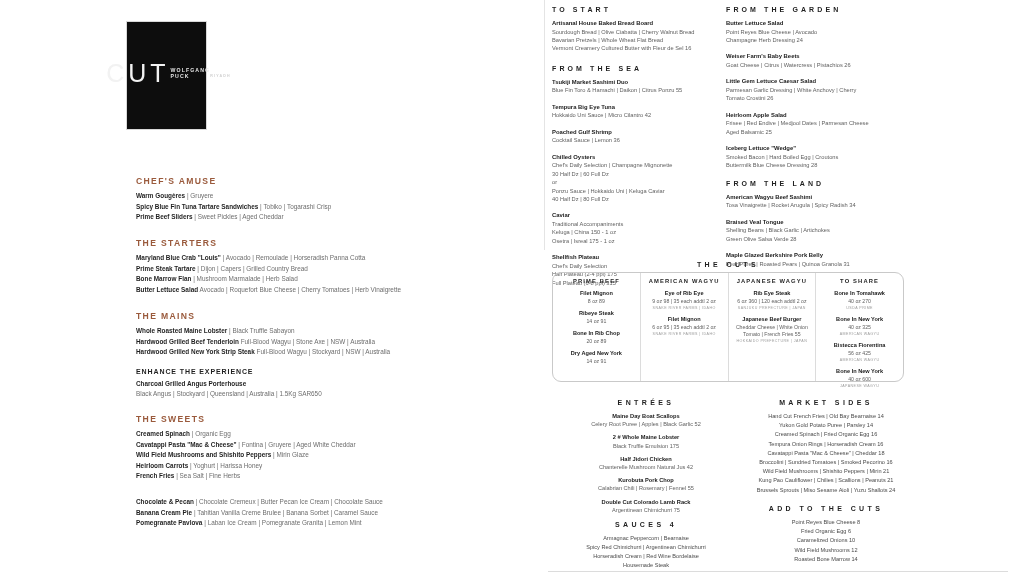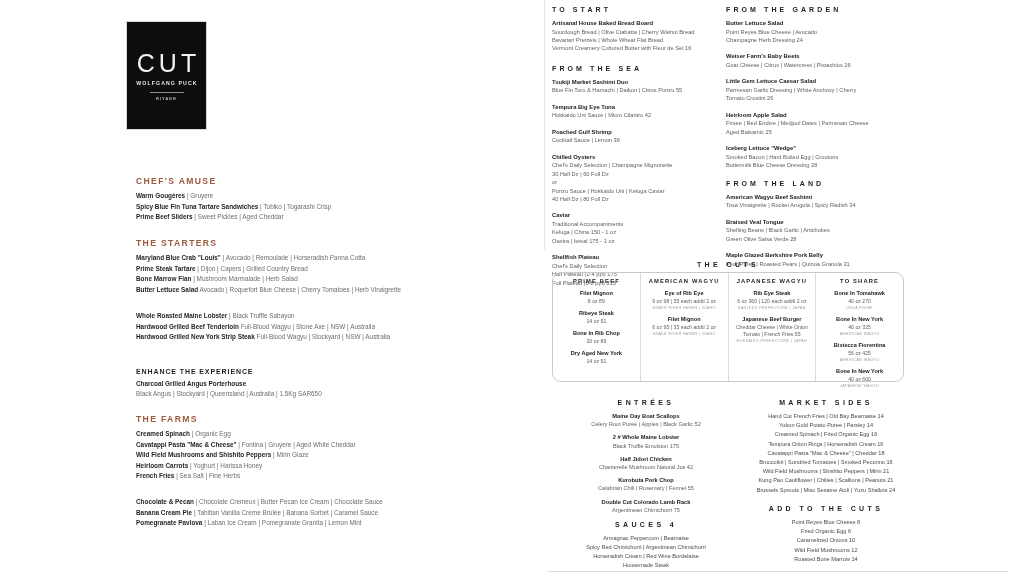--- a/index.html
+++ b/index.html
@@ -8,21 +8,21 @@
     font-family:"Liberation Sans", sans-serif;
     color:#2b2b2b;overflow:hidden;position:relative;
   }
   .page{position:relative;width:1024px;height:576px;}
 
   
   .left-panel{position:absolute;left:0;top:0;width:528px;height:576px;}
   .logo{
     position:absolute;left:126px;top:21px;width:79px;height:107px;
     background:#0d0d0d;border:1px solid #d8d8d8;
-    display:flex;flex-direction:column;align-items:center;justify-content:center;
+    display:flex;flex-direction:row;align-items:center;justify-content:center;
   }
   .logo-cut{
     color:#f2f2f2;font-size:25px;letter-spacing:4px;font-weight:300;
     line-height:1;margin-bottom:4px;padding-left:4px;
   }
   .logo-sub{
     color:#e6e6e6;font-size:5.2px;letter-spacing:1.1px;font-weight:600;
     margin-bottom:6px;padding-left:1px;
   }
   .logo-rule{width:34px;height:1px;background:#8a8a8a;margin-bottom:4px;}
@@ -113,33 +113,34 @@
         <div class="lrow"><b>Bone Marrow Flan</b><span>  | Mushroom Marmalade | Herb Salad</span></div>
         <div class="lrow"><b>Butter Lettuce Salad</b><span> Avocado | Roquefort Blue Cheese | Cherry Tomatoes | Herb Vinaigrette</span></div>
       </div>
     <div class="lsec" id="lsec0" style="top:176px;">
         <div class="lsec-title">CHEF'S AMUSE</div>
         <div class="lrow"><b>Warm Gougères</b><span> | Gruyere</span></div>
         <div class="lrow"><b>Spicy Blue Fin Tuna Tartare Sandwiches</b><span> | Tobiko | Togarashi Crisp</span></div>
         <div class="lrow"><b>Prime Beef Sliders</b><span> | Sweet Pickles | Aged Cheddar</span></div>
       </div>
     <div class="lsec" id="lsec2" style="top:311px;">
+        <div class="lsec-title">THE MAINS</div>
         <div class="lrow"><b>Whole Roasted Maine Lobster</b><span> | Black Truffle Sabayon</span></div>
         <div class="lrow"><b>Hardwood Grilled Beef Tenderloin</b><span> Full-Blood Wagyu | Stone Axe | NSW | Australia</span></div>
         <div class="lrow"><b>Hardwood Grilled New York Strip Steak</b><span> Full-Blood Wagyu | Stockyard | NSW | Australia</span></div>
       </div>
 
     <div class="lsec" style="top:368px;">
       <div class="sub-title">ENHANCE THE EXPERIENCE</div>
       <div class="enh-name">Charcoal Grilled Angus Porterhouse</div>
       <div class="enh-desc">Black Angus | Stockyard | Queensland | Australia | 1.5Kg  SAR650</div>
     </div>
 
     <div class="lsec" id="lsec3" style="top:414px;">
-        <div class="lsec-title">THE FARMS</div>
+        <div class="lsec-title">THE SWEETS</div>
         <div class="lrow"><b>Creamed Spinach</b><span> | Organic Egg</span></div>
         <div class="lrow"><b>Cavatappi Pasta "Mac &amp; Cheese"</b><span> | Fontina | Gruyere | Aged White Cheddar</span></div>
         <div class="lrow"><b>Wild Field Mushrooms and Shishito Peppers</b><span> | Mirin Glaze</span></div>
         <div class="lrow"><b>Heirloom Carrots</b><span> | Yoghurt | Harissa Honey</span></div>
         <div class="lrow"><b>French Fries</b><span> | Sea Salt | Fine Herbs</span></div>
       </div>
     <div class="lsec" id="lsec4" style="top:497px;">
         <div class="lrow"><b>Chocolate &amp; Pecan</b><span> | Chocolate Cremeux | Butter Pecan Ice Cream | Chocolate Sauce</span></div>
         <div class="lrow"><b>Banana Cream Pie</b><span> | Tahitian Vanilla Creme Brulee | Banana Sorbet | Caramel Sauce</span></div>
         <div class="lrow"><b>Pomegranate Pavlova</b><span> | Laban Ice Cream | Pomegranate Granita | Lemon Mint</span></div>

